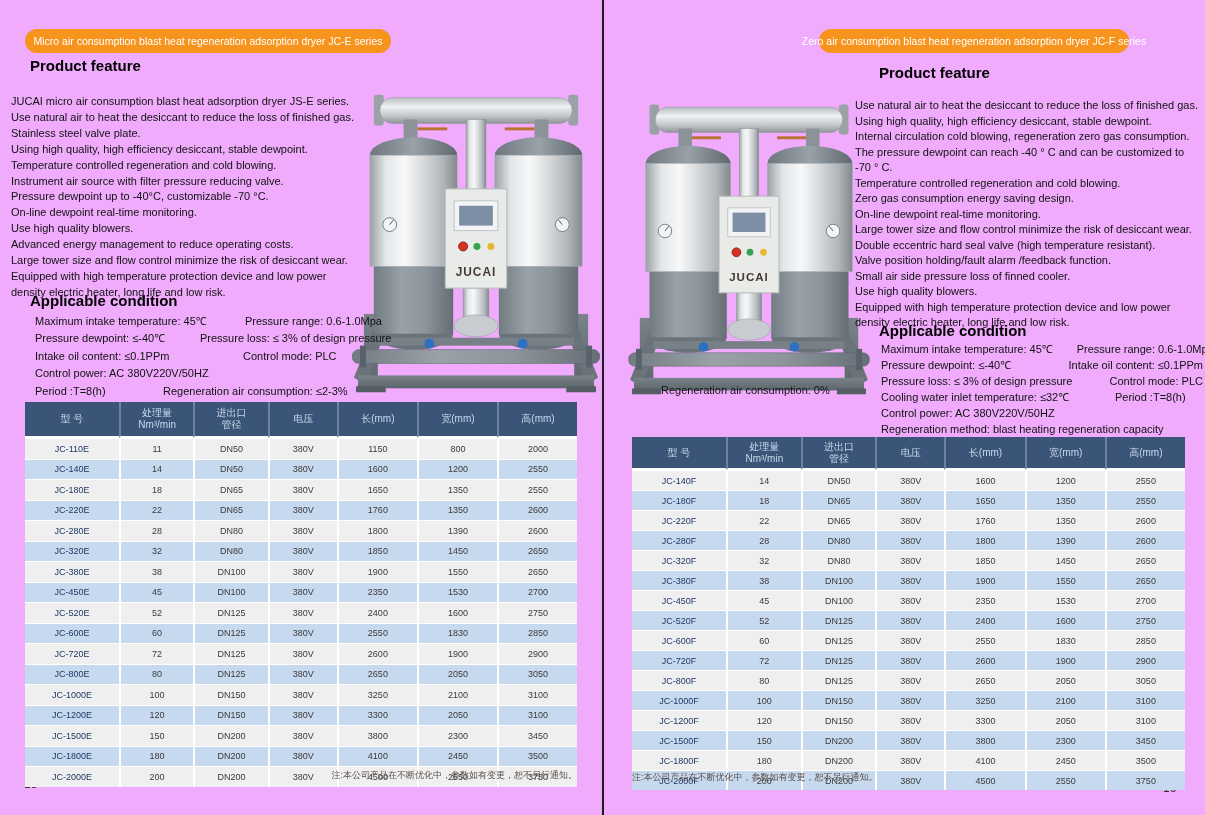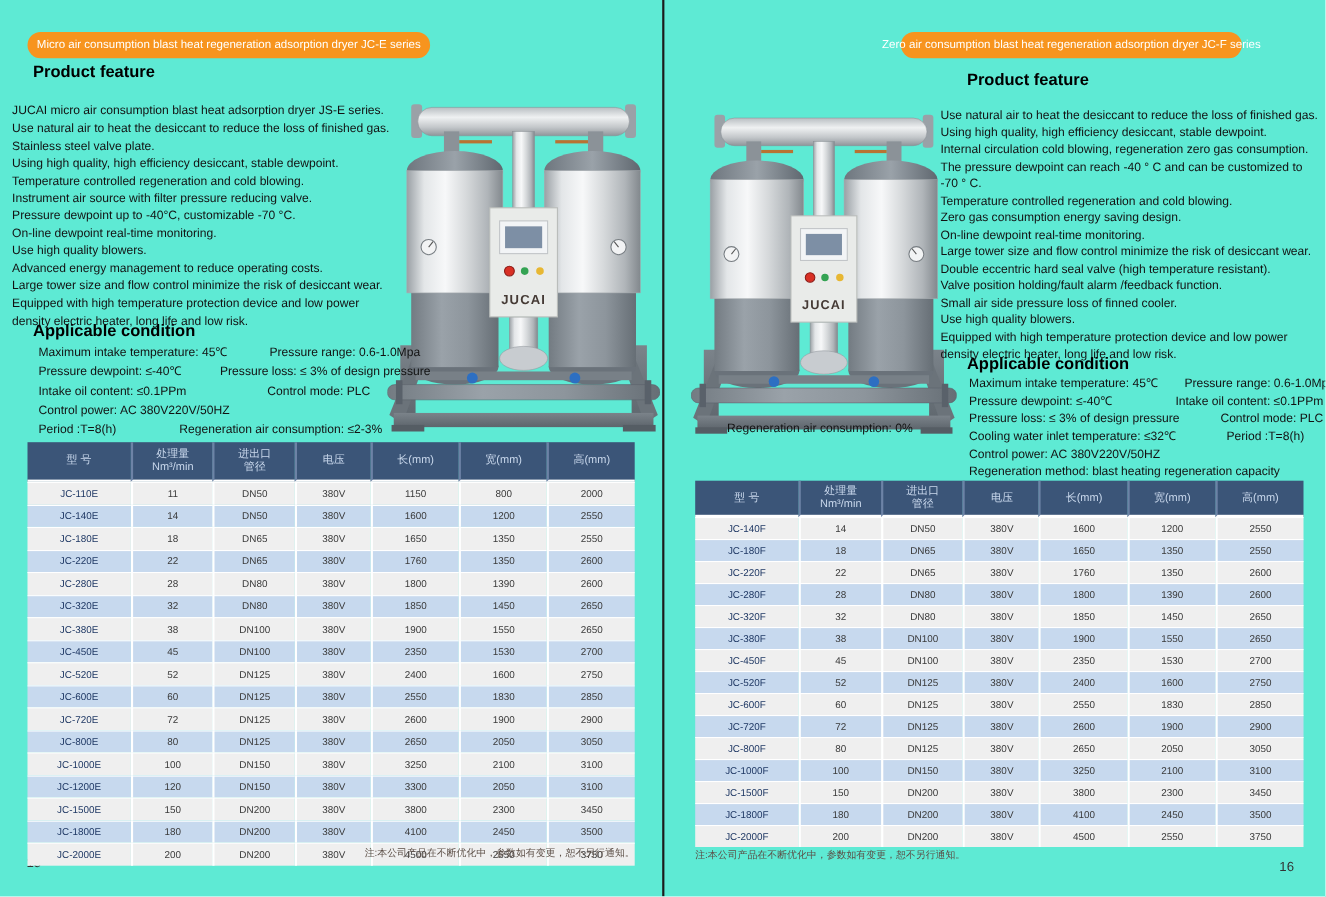--- a/index.html
+++ b/index.html
@@ -1,17 +1,17 @@
 <!DOCTYPE html>
 <html><head>
 <meta charset="utf-8">
 <style>
   html,body { margin:0; padding:0; background:#ffffff; }
   .canvas {
-    position:relative; width:1205px; height:815px; background:#5eead4;
+    position:relative; width:1205px; height:815px; background:#f0abfc;
     font-family:"Liberation Sans", sans-serif; overflow:hidden;
   }
   .page { position:absolute; top:0; height:815px; width:602px; }
   .page-left { left:0; }
   .page-right { left:603px; }
   .divider { position:absolute; left:602px; top:0; width:2px; height:815px; background:#1c1c1c; }
 
   .banner {
     position:absolute; height:24px; background:#F7941E; color:#ffffff;
     border-radius:12px; display:flex; align-items:center; justify-content:center;
@@ -570,20 +570,29 @@
           <tr>
             <td class="model">JC-1000F</td>
             <td>100</td>
             <td>DN150</td>
             <td>380V</td>
             <td>3250</td>
             <td>2100</td>
             <td>3100</td>
           </tr>
           <tr>
+            <td class="model">JC-1200F</td>
+            <td>120</td>
+            <td>DN150</td>
+            <td>380V</td>
+            <td>3300</td>
+            <td>2050</td>
+            <td>3100</td>
+          </tr>
+          <tr>
             <td class="model">JC-1500F</td>
             <td>150</td>
             <td>DN200</td>
             <td>380V</td>
             <td>3800</td>
             <td>2300</td>
             <td>3450</td>
           </tr>
           <tr>
             <td class="model">JC-1800F</td>

